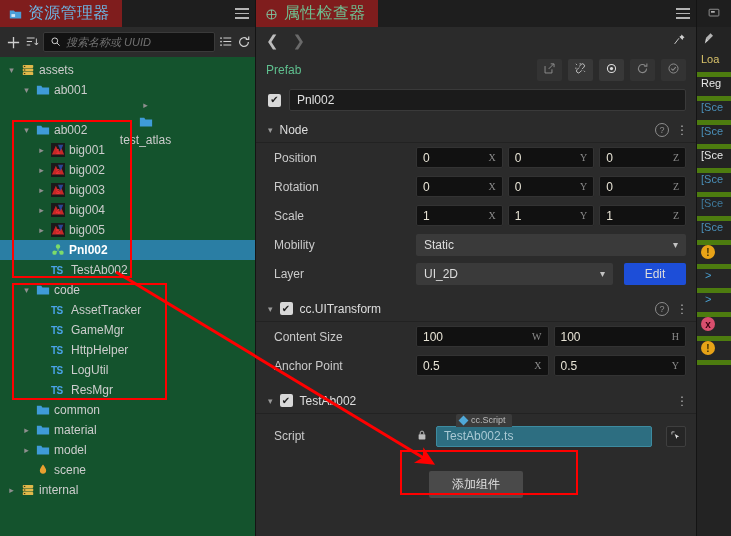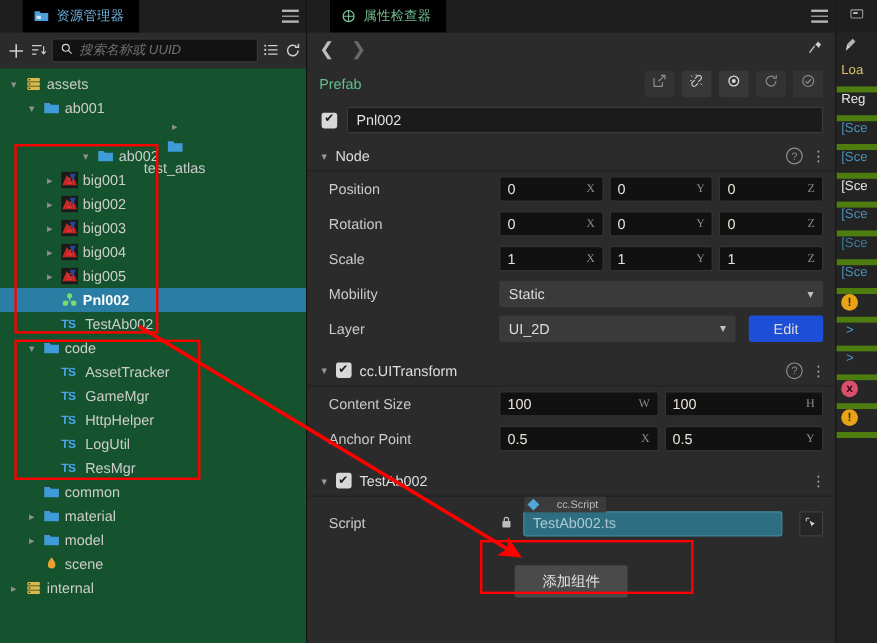--- a/index.html
+++ b/index.html
@@ -12,22 +12,22 @@
   .app { position: relative; width: 731px; height: 536px; display: flex; }
 
   
   .panel { display: flex; flex-direction: column; height: 536px; background: #2b2b2b; }
   .tabbar {
     height: 27px; background: #1e1e1e; display: flex; align-items: stretch;
     position: relative; flex: 0 0 auto;
   }
   .tab {
     display: flex; align-items: center; gap: 6px;
-    padding: 0 12px 0 9px; background: #000000;
-    font-size: 11px; color: #6db3e0; letter-spacing: .3px; margin-left: 19px;
+    padding: 0 12px 0 9px; background: #7f1d1d;
+    font-size: 16px; color: #6db3e0; letter-spacing: .3px;
   }
   .tab .ticon { width: 13px; height: 13px; display: block; }
   .tabfill { flex: 1 1 auto; background: #1e1e1e; }
   .hamburger {
     width: 26px; display: flex; flex-direction: column; justify-content: center;
     align-items: center; gap: 3px; background: #1e1e1e; cursor: pointer;
   }
   .hamburger i { display: block; width: 14px; height: 1.5px; background: #b4b4b4; }
 
   
@@ -135,22 +135,22 @@
     width: 62px; height: 22px; margin-left: 6px; background: #1d4ed8; border-radius: 2px;
     display: flex; align-items: center; justify-content: center; color: #dcdcdc;
     font-size: 12px; cursor: pointer; flex: 0 0 62px;
   }
 
   .scriptrow { display: flex; align-items: center; height: 44px; padding: 0 10px 0 18px; }
   .scriptzone { flex: 1 1 auto; display: flex; align-items: center; gap: 6px; position: relative; }
   .lockicon { color: #bdbdbd; font-size: 12px; flex: 0 0 14px; }
   .scriptwrap { flex: 1 1 auto; position: relative; }
   .scripttag {
-    position: absolute; left: 1px; top: -12px; height: 13px; background: #3b3b3b;
-    border-radius: 2px 2px 0 0; display: flex; align-items: center; gap: 16px;
+    position: absolute; left: 20px; top: -12px; height: 13px; background: #3b3b3b;
+    border-radius: 2px 2px 0 0; display: flex; align-items: center; gap: 4px;
     padding: 0 6px 0 4px; font-size: 9px; color: #bdbdbd;
   }
   .scripttag .dia { width: 7px; height: 7px; background: #4fa8d8; transform: rotate(45deg); }
   .scriptvalue {
     height: 21px; background: #2d6e81; border: 1px solid #3d8ba0; border-radius: 2px;
     display: flex; align-items: center; padding: 0 7px; color: #a9c9d4; font-size: 12px;
     width: 216px; cursor: pointer;
   }
   .pickbtn {
     width: 20px; height: 21px; background: #262626; border: 1px solid #3f3f3f;
@@ -268,21 +268,21 @@
             </svg></span>
           <span class="lbl">ab001</span>
         </div>
         <div class="row" style="padding-left: 36px; flex-direction: column;">
           <span class="arrow closed"></span>
           <span class="ico"><svg viewBox="0 0 16 16" width="14" height="14">
               <path d="M1 3.2h5L7.3 5H15v8H1z" fill="#3f9bd8"></path>
             </svg></span>
           <span class="lbl">test_atlas</span>
         </div>
-        <div class="row" style="padding-left: 21px; margin-left: 45px;">
+        <div class="row" style="padding-left: 21px;">
           <span class="arrow open"></span>
           <span class="ico"><svg viewBox="0 0 16 16" width="14" height="14">
               <path d="M1 3.2h5L7.3 5H15v8H1z" fill="#3f9bd8"></path>
             </svg></span>
           <span class="lbl">ab002</span>
         </div>
         <div class="row" style="padding-left: 36px;">
           <span class="arrow closed"></span>
           <span class="ico"><svg viewBox="0 0 16 16" width="14" height="14">
               <rect width="16" height="16" fill="#1a1a1a"></rect>

